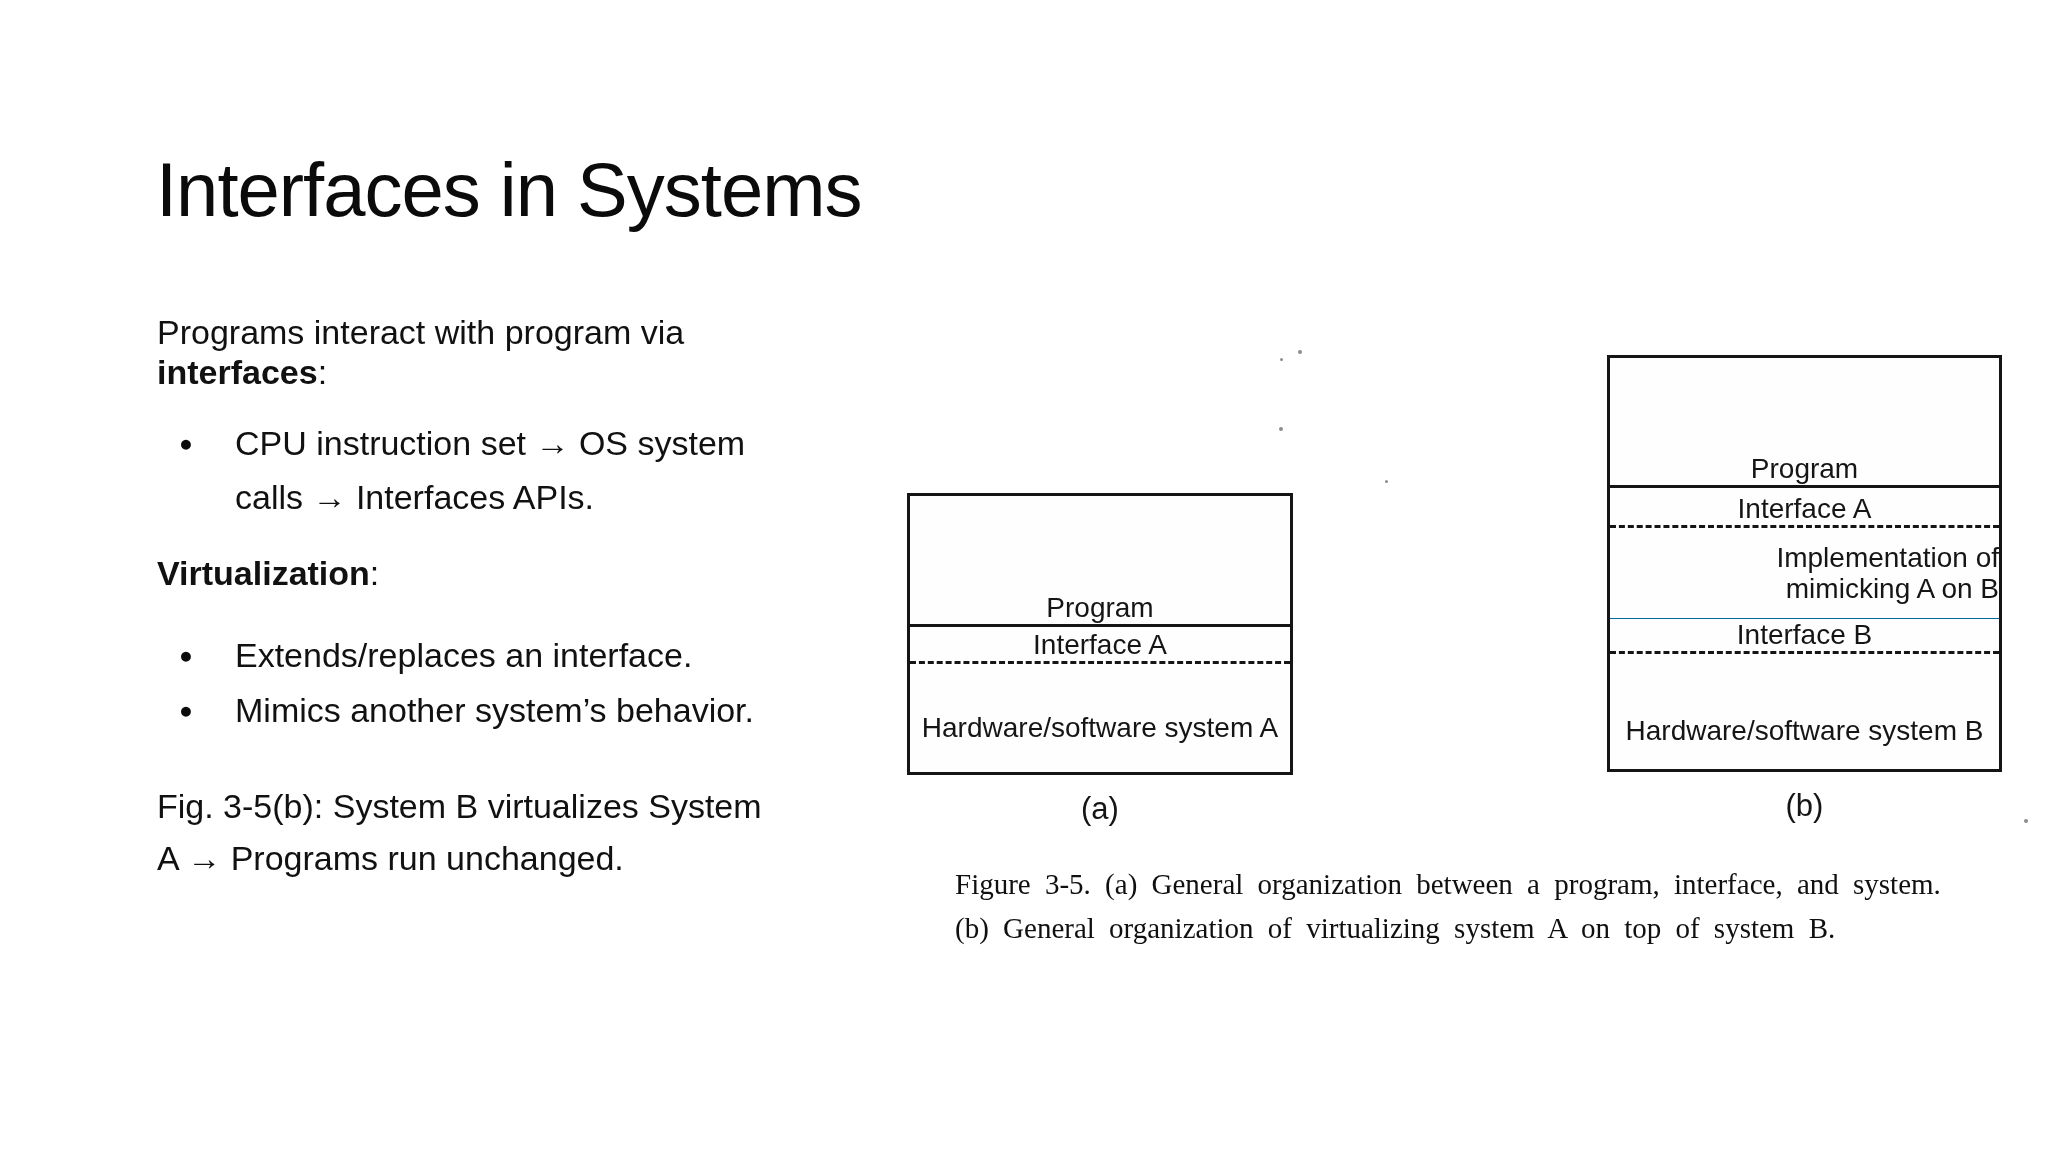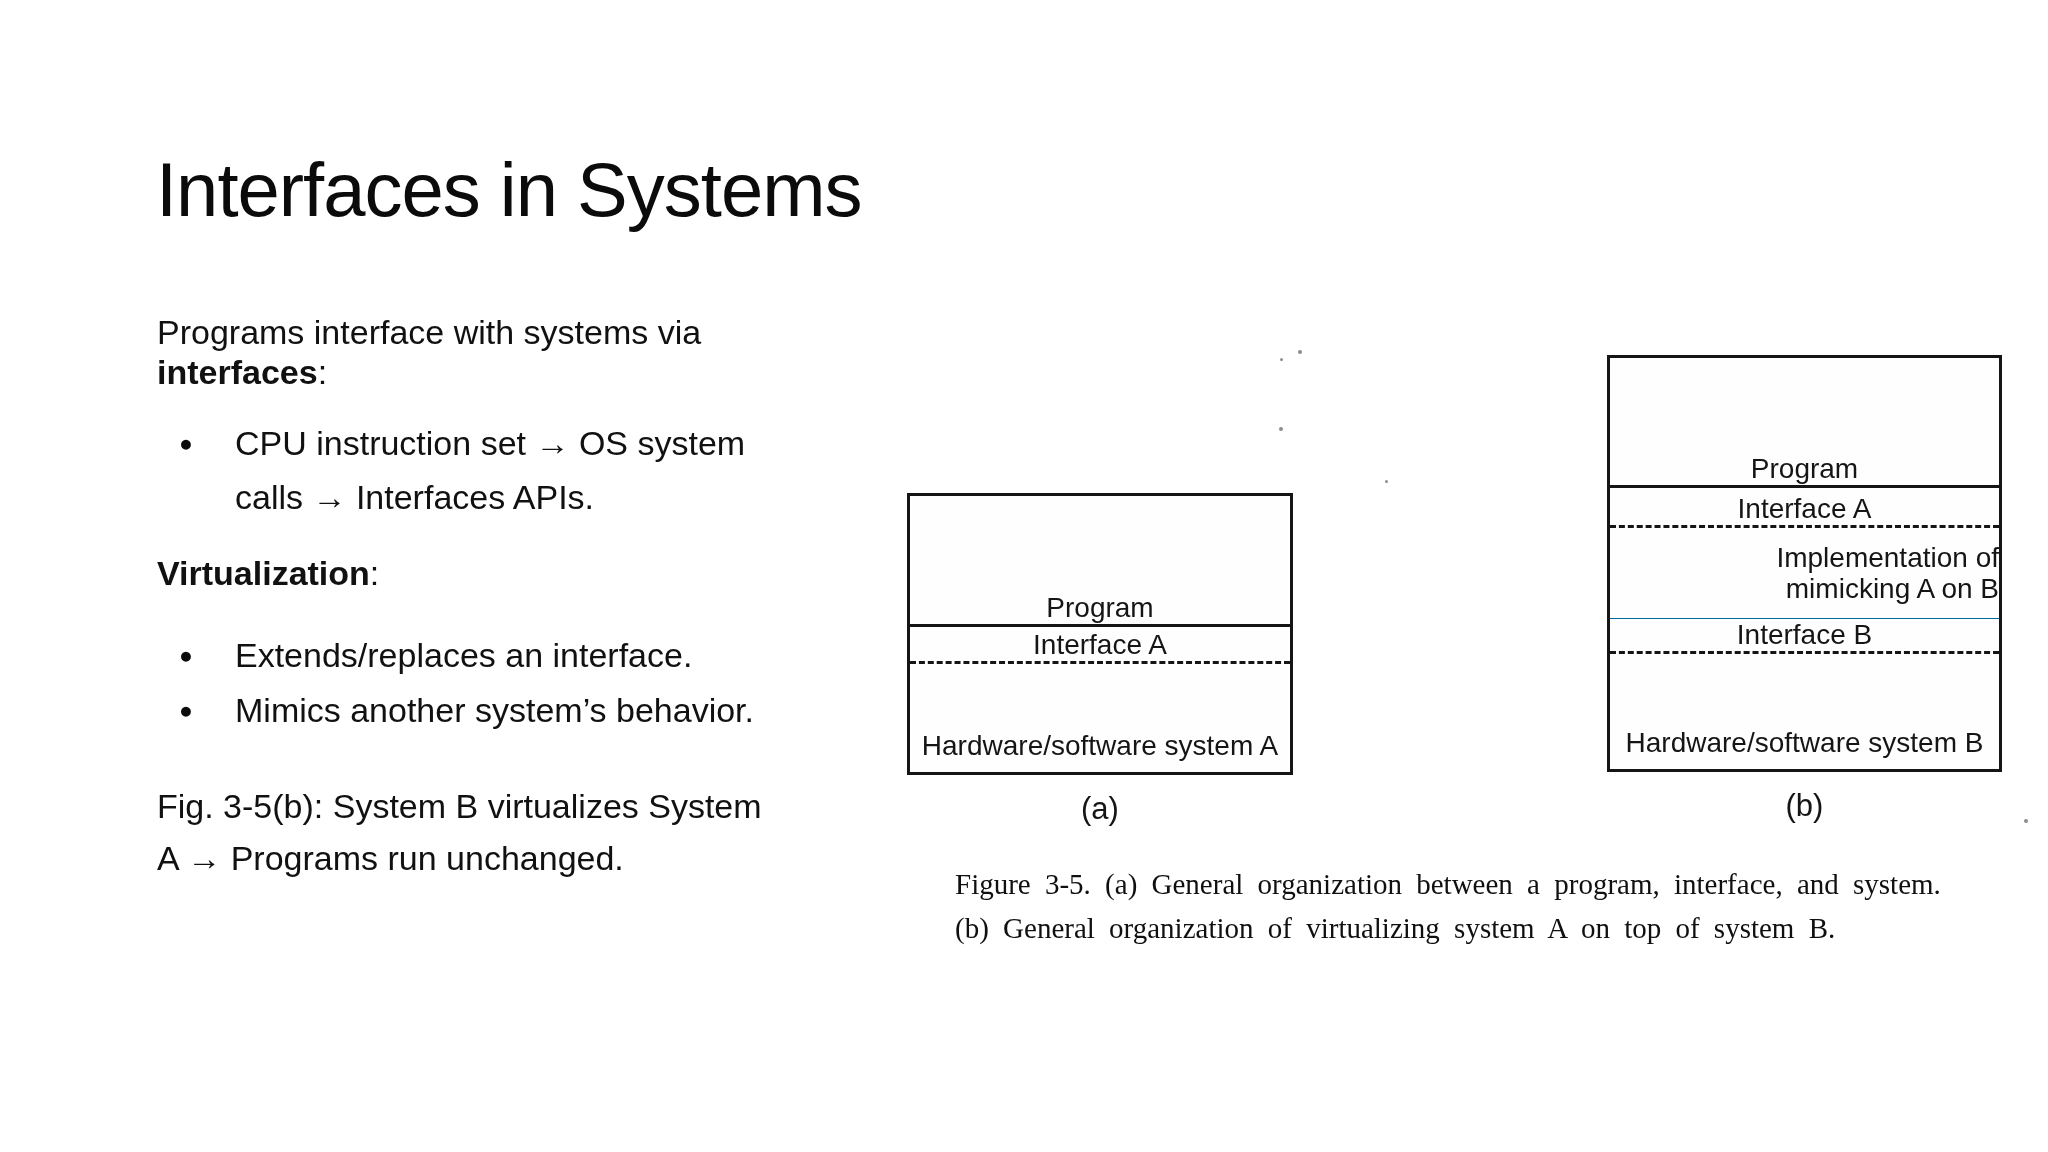--- a/index.html
+++ b/index.html
@@ -53,28 +53,28 @@
     display: flex; flex-direction: column;
     font-size: 28px; color: #151515;
   }
   .diagram .layer {
     display: flex; align-items: flex-end; justify-content: center;
     text-align: center; white-space: nowrap;
   }
   .diagram-a { left: 907px; top: 493px; width: 386px; height: 282px; }
   .da-program { height: 131px; border-bottom: 3px solid #151515; }
   .da-iface   { height: 37px;  border-bottom: 3px dashed #151515; }
-  .da-hw      { flex: 1; padding-bottom: 10px; }
+  .da-hw      { flex: 1; padding-bottom: 28px; }
 
   .diagram-b { left: 1607px; top: 355px; width: 395px; height: 417px; }
   .db-program { height: 130px; border-bottom: 3px solid #151515; }
   .db-ifacea  { height: 40px;  border-bottom: 3px dashed #151515; }
   .db-impl    { height: 91px;  border-bottom: 1px solid #0369a1; line-height: 31px; flex-direction: column; }
   .db-ifaceb  { height: 35px;  border-bottom: 3px dashed #151515; }
-  .db-hw      { flex: 1; padding-bottom: 10px; }
+  .db-hw      { flex: 1; padding-bottom: 22px; }
 
   .diagram-label {
     position: absolute;
     font-size: 31px; color: #151515;
     text-align: center; white-space: nowrap;
   }
   .label-a { left: 907px;  width: 386px; top: 791px; }
   .label-b { left: 1607px; width: 395px; top: 788px; }
 
   .caption {
@@ -96,21 +96,21 @@
   .sp5 { left: 2024px; top: 819px; width: 4px; height: 4px; }
 </style>
 </head>
 <body>
 
 <div class="slide">
 
   <h1 class="title">Interfaces in Systems</h1>
 
   <div class="para p1">
-    <span>Programs interface with systems via</span><br>
+    <span>Programs interact with program via</span><br>
     <strong>interfaces</strong><span>:</span>
   </div>
 
   <div class="bullet b1">
     <span class="dot">●</span>
     <span class="btext">
       <span>CPU instruction set → OS system</span><br>
       <span>calls → Interfaces APIs.</span>
     </span>
   </div>

